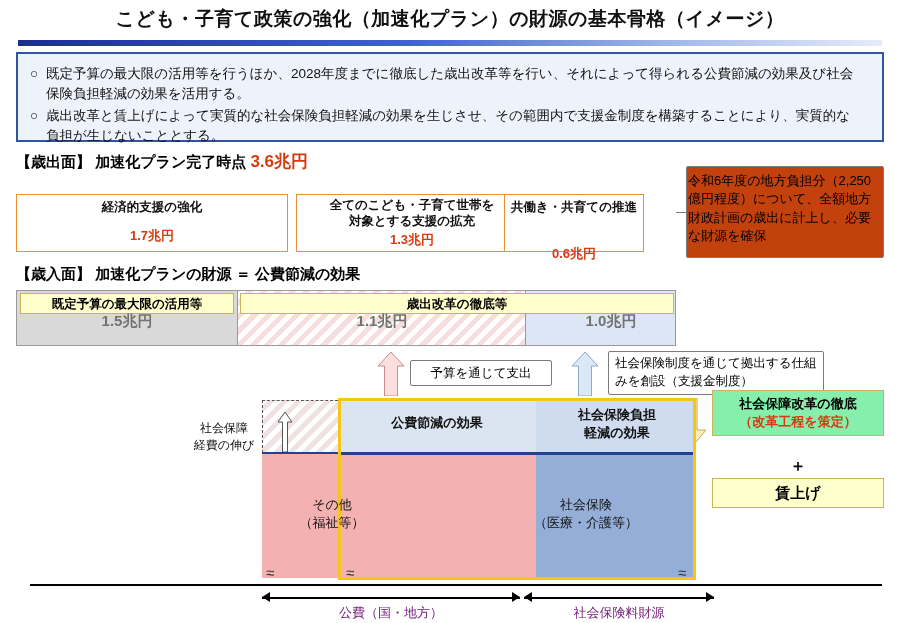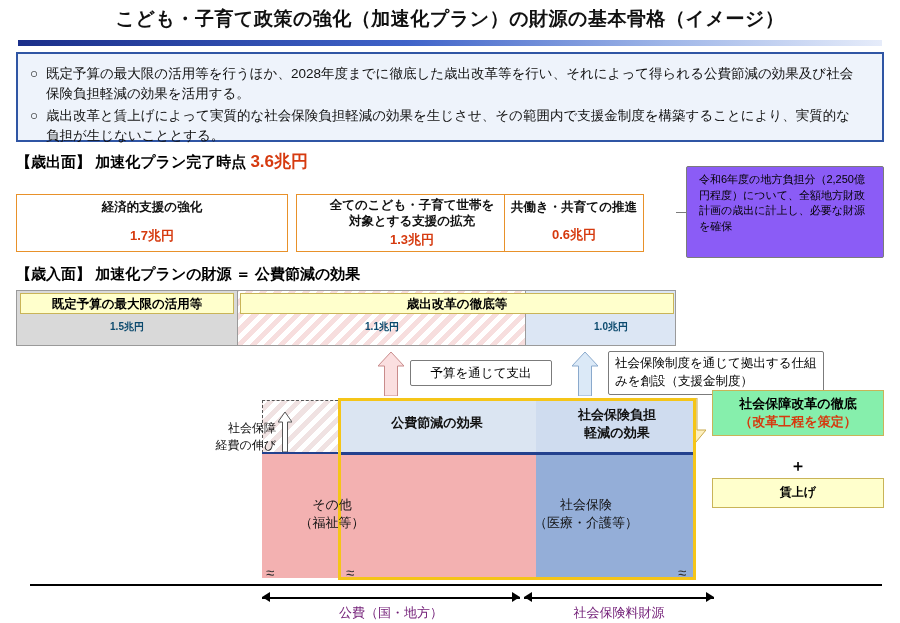--- a/index.html
+++ b/index.html
@@ -87,32 +87,32 @@
     font-size: 13px;
     font-weight: bold;
     color: #d63a0f;
     margin-top: 4px;
   }
   #obox-1 { left: 16px;  width: 272px; }
   #obox-2 { left: 296px; width: 232px; }
   #obox-3 { left: 504px; width: 140px; }
   #obox-2 .cap { margin-top: 3px; }
   #obox-2 .val { margin-top: 2px; }
-  #obox-3 .val { margin-top: 10px; text-align: center; }
+  #obox-3 .val { margin-top: 29px; text-align: center; }
   #obox-1 .val { margin-top: 11px; }
 
   
   #note-box {
     left: 686px; top: 166px; width: 198px; height: 92px;
     border: 1.2px solid #7b7b7b;
-    background: #8b5cf6;
+    background: #c2410c;
     box-sizing: border-box;
     border-radius: 2px;
-    padding: 5px 12px;
-    font-size: 11px;
+    padding: 5px 1px;
+    font-size: 13px;
     line-height: 1.42;
   }
 
   
   #sec-in { left: 16px; top: 265px; }
 
   
   #rev-bar {
     left: 16px; top: 290px; width: 660px; height: 56px;
   }
@@ -123,22 +123,22 @@
             border: 1px solid #9a9a9a; border-left: none; }
   #rseg-3 { left: 510px; width: 150px; background: #dce6f4; border: 1px solid #9a9a9a; border-left: none; }
   .rlabel {
     position: absolute; top: 3px; height: 21px; line-height: 21px;
     font-size: 12.5px; font-weight: bold; text-align: center;
     background: #ffffcc; border: 1px solid #c9b458; box-sizing: border-box;
   }
   #rlabel-1 { left: 4px;   width: 214px; }
   #rlabel-2 { left: 224px; width: 434px; }
   .rval {
-    position: absolute; top: 30px; font-size: 10px; font-weight: bold;
-    color: #0c4a6e; text-align: center;
+    position: absolute; top: 22px; font-size: 15px; font-weight: bold;
+    color: #737373; text-align: center;
   }
   #rval-1 { left: 0px;   width: 222px; }
   #rval-2 { left: 222px; width: 288px; }
   #rval-3 { left: 510px; width: 170px; }
 
   
   #callout-budget {
     left: 410px; top: 360px; width: 142px; height: 26px;
     border: 1.2px solid #7b7b7b; background: #fff; box-sizing: border-box;
     font-size: 12.5px; text-align: center; line-height: 24px; border-radius: 2px;
@@ -212,21 +212,21 @@
   }
   #lbl-kouhi { left: 322px; top: 18px; width: 198px; }
   #lbl-hoken { left: 508px; top: 10px; width: 186px; }
   #lbl-sonota { left: 236px; top: 100px; width: 160px; text-align: center; }
   #lbl-shakai { left: 470px; top: 100px; width: 200px; }
   .cs-label.normal { font-weight: normal; font-size: 13px; }
 
   
   #lbl-nobi {
     left: 156px; top: 24px; width: 104px;
-    font-size: 12px; text-align: right; line-height: 1.45; color: #111;
+    font-size: 12px; text-align: center; line-height: 1.45; color: #111;
   }
 
   
   #baseline {
     left: 14px; top: 188px; width: 852px; height: 2px; background: #000;
   }
   
   .squiggle { position: absolute; font-size: 15px; color: #333; }
 
   
@@ -250,21 +250,21 @@
     padding-top: 4px;
   }
   #reform-box .red { color: #d63a0f; }
   #plus-sign {
     left: 712px; top: 456px; width: 172px;
     text-align: center; font-size: 16px; font-weight: bold;
   }
   #wage-box {
     left: 712px; top: 478px; width: 172px; height: 30px;
     border: 1.5px solid #c9b458; background: #ffffcc; box-sizing: border-box;
-    text-align: center; font-size: 12px; font-weight: bold; line-height: 27px;
+    text-align: center; font-size: 15px; font-weight: bold; line-height: 27px;
   }
 
   
   #note-leader {
     left: 676px; top: 212px; width: 10px; height: 1.2px; background: #7b7b7b;
   }
 </style>
 </head>
 <body>
 

